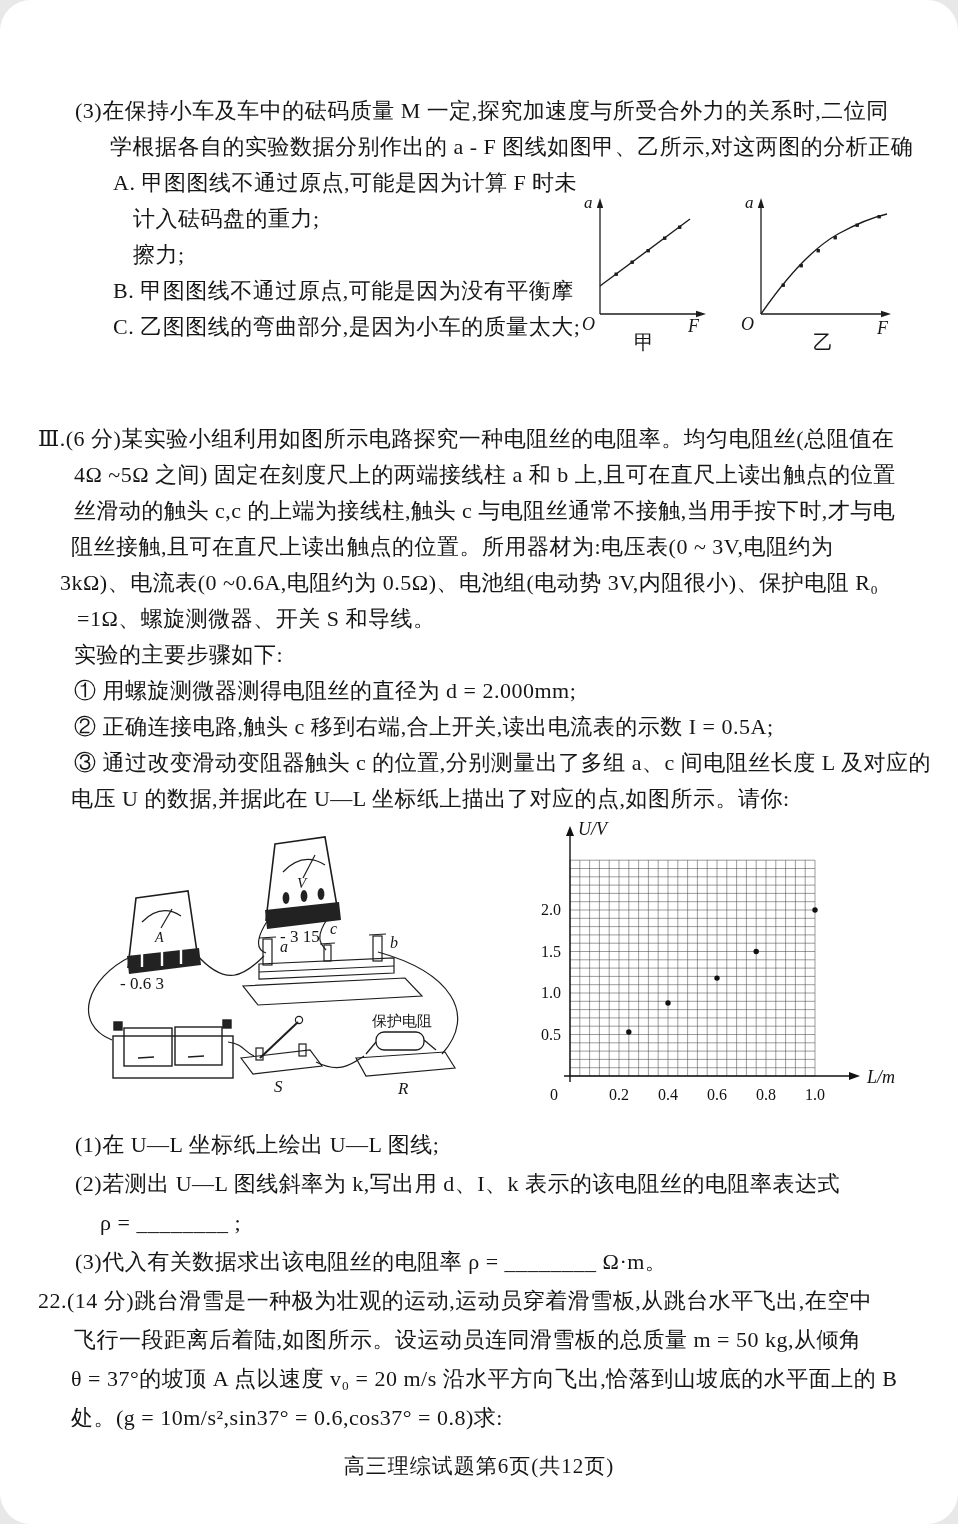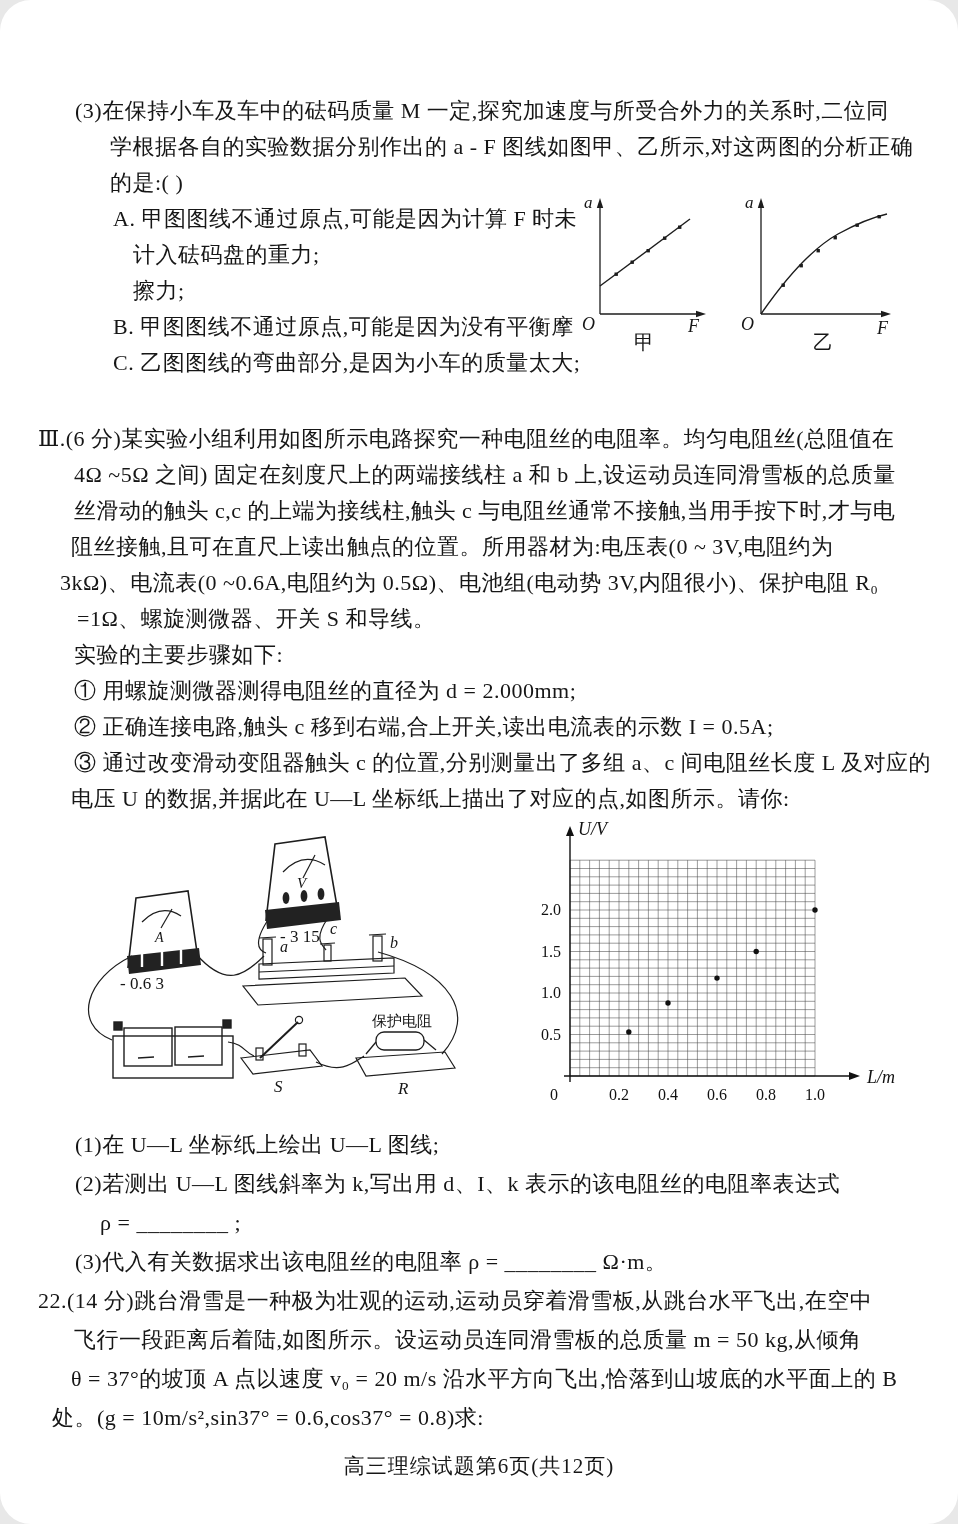--- a/index.html
+++ b/index.html
@@ -19,21 +19,20 @@
   }
 </style>
 </head>
 <body>
 
 <div class="page">
 
   <div class="block" style="left:75px;top:93px;">
     <div class="tline">(3)在保持小车及车中的砝码质量 M 一定,探究加速度与所受合外力的关系时,二位同</div>
     <div class="tline" style="margin-left:35px;">学根据各自的实验数据分别作出的 a - F 图线如图甲、乙所示,对这两图的分析正确</div>
-    <div class="tline" style="margin-left:35px;">的是:(    )</div>
     <div class="tline" style="margin-left:38px;">A. 甲图图线不通过原点,可能是因为计算 F 时未</div>
     <div class="tline" style="margin-left:58px;">计入砝码盘的重力;</div>
     <div class="tline" style="margin-left:58px;">擦力;</div>
     <div class="tline" style="margin-left:38px;">B. 甲图图线不通过原点,可能是因为没有平衡摩</div>
     <div class="tline" style="margin-left:38px;">C. 乙图图线的弯曲部分,是因为小车的质量太大;</div>
   </div>
 
   <svg class="sketch" style="left:576px;top:190px;" width="148" height="164" viewBox="0 0 148 164">
     <g stroke="#1d1d1d" stroke-width="1.3" fill="none">
       <line x1="24" y1="124" x2="24" y2="14"></line>
@@ -76,21 +75,21 @@
       <rect x="144.5" y="25" width="3.4" height="3.4"></rect>
     </g>
     <text x="12" y="18" font-size="17" font-style="italic" fill="#161616">a</text>
     <text x="8" y="140" font-size="18" font-style="italic" fill="#161616">O</text>
     <text x="144" y="144" font-size="18" font-style="italic" fill="#161616">F</text>
     <text x="80" y="159" font-size="20" fill="#161616">乙</text>
   </svg>
 
   <div class="block" style="left:38px;top:421px;">
     <div class="tline">Ⅲ.(6 分)某实验小组利用如图所示电路探究一种电阻丝的电阻率。均匀电阻丝(总阻值在</div>
-    <div class="tline" style="margin-left:36px;">4Ω ~5Ω 之间) 固定在刻度尺上的两端接线柱 a 和 b 上,设运动员连同滑雪板的总质量</div>
+    <div class="tline" style="margin-left:36px;">4Ω ~5Ω 之间) 固定在刻度尺上的两端接线柱 a 和 b 上,且可在直尺上读出触点的位置</div>
     <div class="tline" style="margin-left:36px;">丝滑动的触头 c,c 的上端为接线柱,触头 c 与电阻丝通常不接触,当用手按下时,才与电</div>
     <div class="tline" style="margin-left:33px;">阻丝接触,且可在直尺上读出触点的位置。所用器材为:电压表(0 ~ 3V,电阻约为</div>
     <div class="tline" style="margin-left:22px;">3kΩ)、电流表(0 ~0.6A,电阻约为 0.5Ω)、电池组(电动势 3V,内阻很小)、保护电阻 R₀</div>
     <div class="tline" style="margin-left:39px;">=1Ω、螺旋测微器、开关 S 和导线。</div>
     <div class="tline" style="margin-left:36px;">实验的主要步骤如下:</div>
     <div class="tline" style="margin-left:36px;">① 用螺旋测微器测得电阻丝的直径为 d = 2.000mm;</div>
     <div class="tline" style="margin-left:36px;">② 正确连接电路,触头 c 移到右端,合上开关,读出电流表的示数 I = 0.5A;</div>
     <div class="tline" style="margin-left:36px;">③ 通过改变滑动变阻器触头 c 的位置,分别测量出了多组 a、c 间电阻丝长度 L 及对应的</div>
     <div class="tline" style="margin-left:33px;">电压 U 的数据,并据此在 U—L 坐标纸上描出了对应的点,如图所示。请你:</div>
   </div>
@@ -274,18 +273,18 @@
     <div class="tline" style="line-height:39px;">(1)在 U—L 坐标纸上绘出 U—L 图线;</div>
     <div class="tline" style="line-height:39px;">(2)若测出 U—L 图线斜率为 k,写出用 d、I、k 表示的该电阻丝的电阻率表达式</div>
     <div class="tline" style="line-height:39px;margin-left:25px;">ρ = ________ ;</div>
     <div class="tline" style="line-height:39px;">(3)代入有关数据求出该电阻丝的电阻率 ρ = ________ Ω·m。</div>
   </div>
 
   <div class="block" style="left:38px;top:1281px;">
     <div class="tline" style="line-height:39px;">22.(14 分)跳台滑雪是一种极为壮观的运动,运动员穿着滑雪板,从跳台水平飞出,在空中</div>
     <div class="tline" style="line-height:39px;margin-left:36px;">飞行一段距离后着陆,如图所示。设运动员连同滑雪板的总质量 m = 50 kg,从倾角</div>
     <div class="tline" style="line-height:39px;margin-left:33px;">θ = 37°的坡顶 A 点以速度 v₀ = 20 m/s 沿水平方向飞出,恰落到山坡底的水平面上的 B</div>
-    <div class="tline" style="line-height:39px;margin-left:14px;">处。(g = 10m/s²,sin37° = 0.6,cos37° = 0.8)求:</div>
+    <div class="tline" style="line-height:39px;margin-left:33px;">处。(g = 10m/s²,sin37° = 0.6,cos37° = 0.8)求:</div>
   </div>
 
   <div class="footer">高三理综试题第6页(共12页)</div>
 
 </div>
 
 </body></html>

